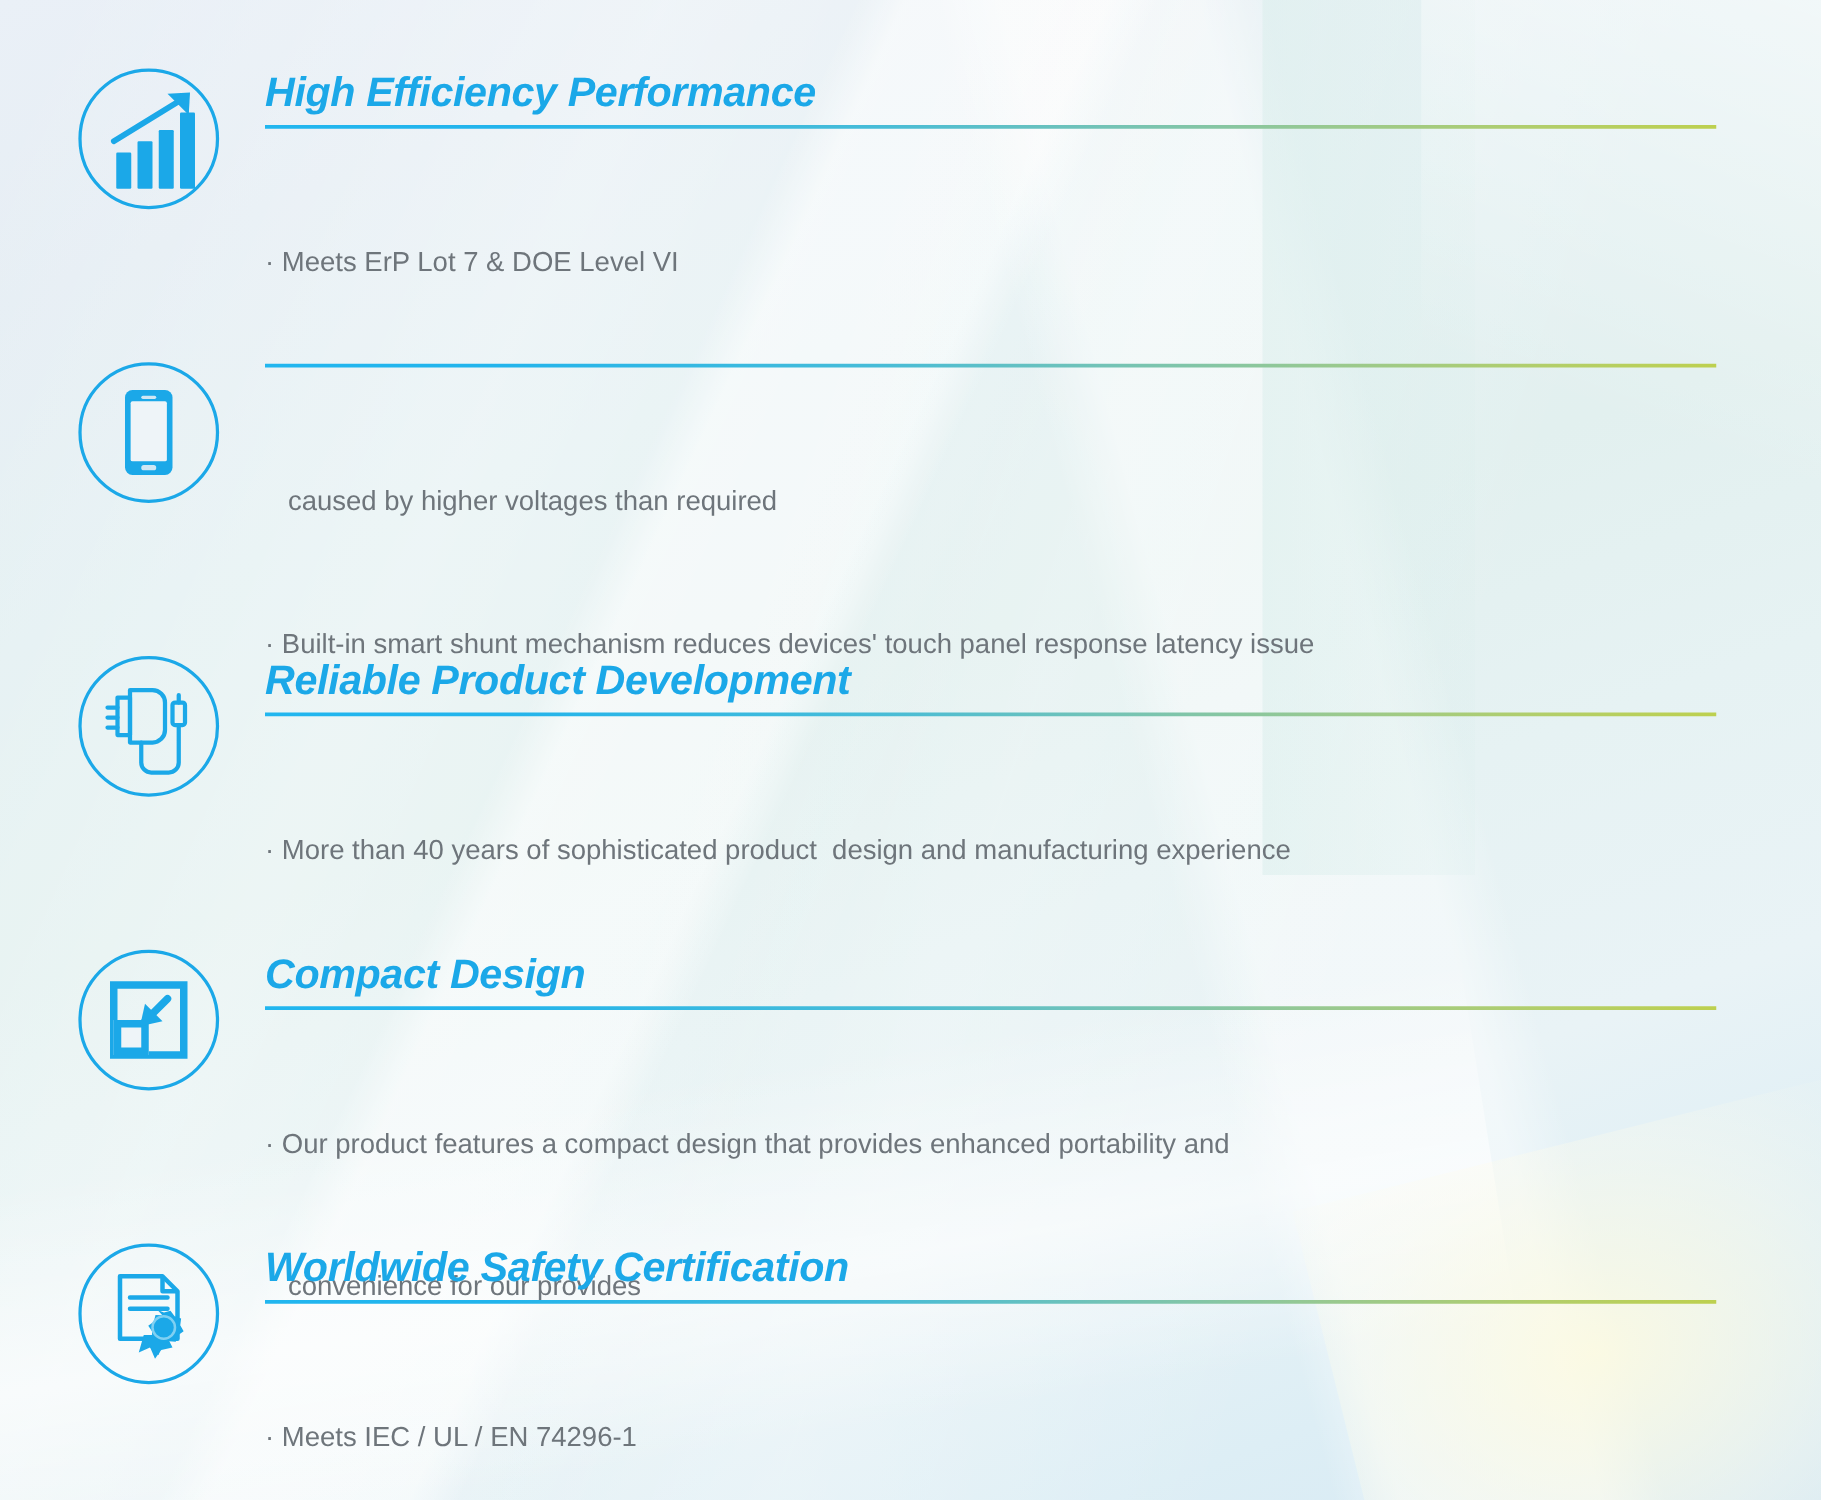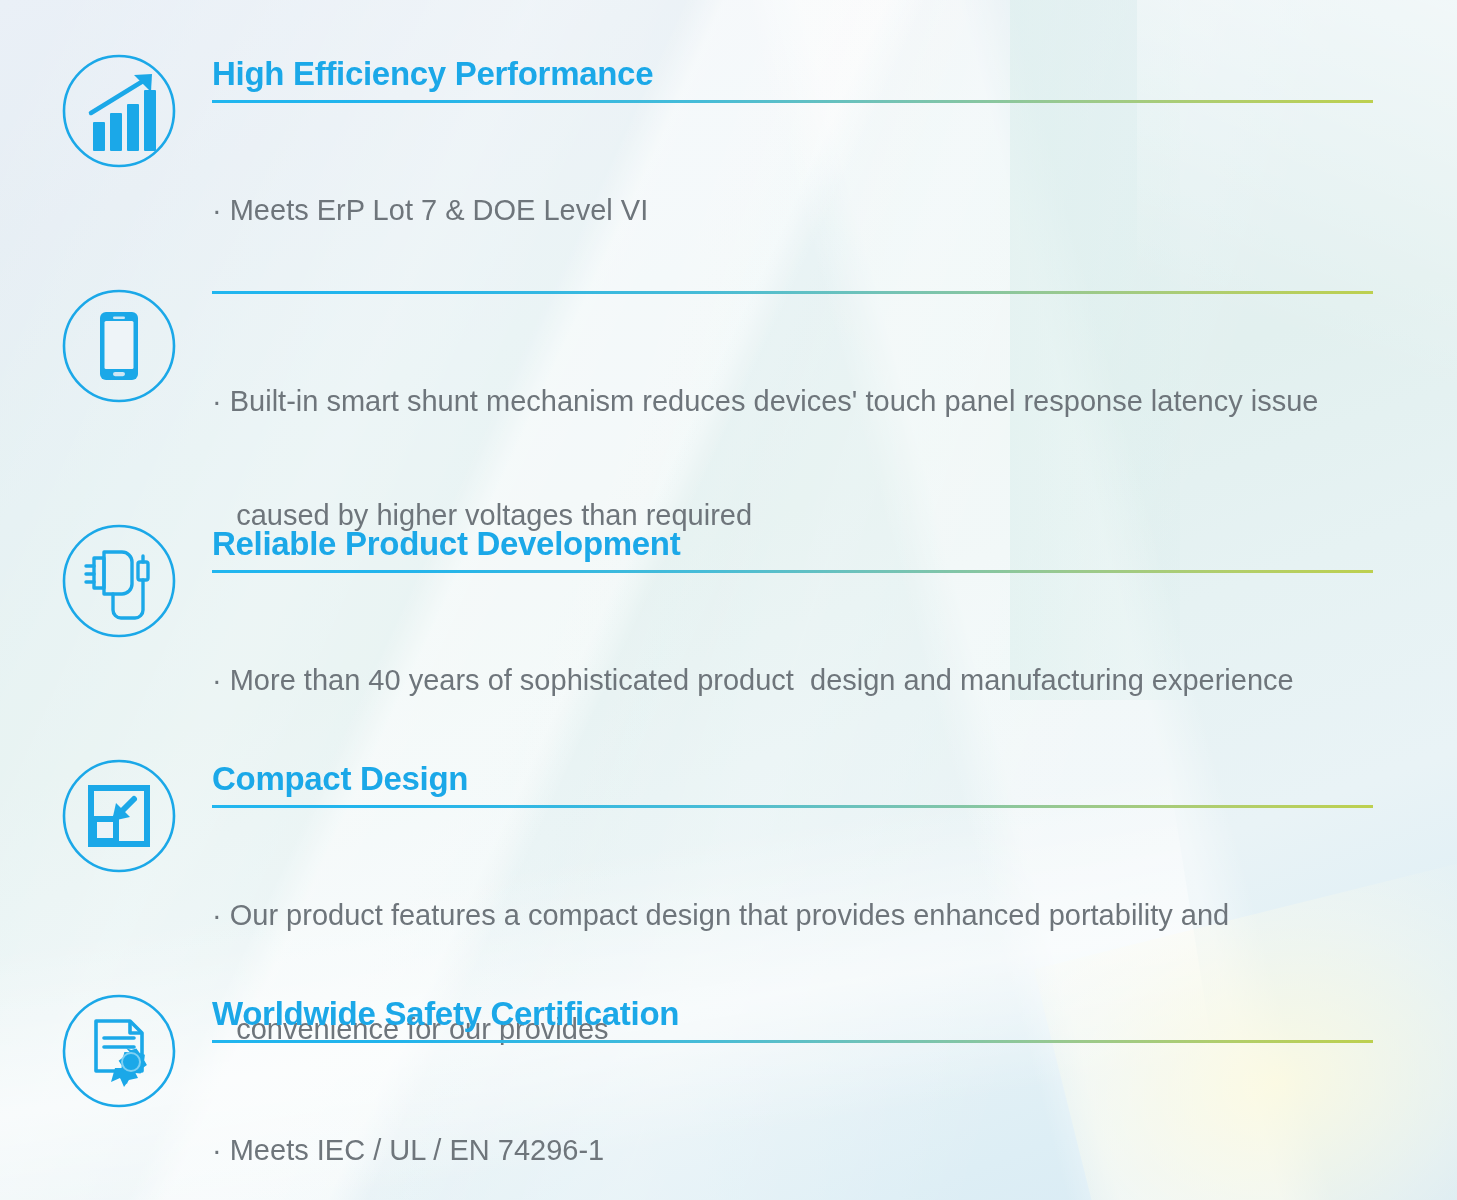--- a/index.html
+++ b/index.html
@@ -93,38 +93,39 @@
     left:212px; top:0;
     width:1162px;
   }
   .feat-title {
     color:#1ba8e8;
     font-size:33px;
     font-weight:bold;
     letter-spacing:-0.3px;
     line-height:44px;
     white-space:nowrap;
+    font-style:italic;
   }
   .rule {
     width:1161px;
     height:3px;
     margin-top:4px;
     background:linear-gradient(to right,
       #21b6ef 0%,
       #22b4ec 16%,
       #46bcd8 42%,
       #73c3b6 58%,
       #9ac98e 74%,
       #b2ce6a 88%,
       #bdd04f 100%);
   }
   .desc {
     margin-top:12px;
     color:#6e757b;
-    font-size:29px;
+    font-size:22px;
     line-height:38px;
     white-space:pre;
   }
   .desc-line { white-space:pre; }
 </style>
 </head>
 <body>
 
 <div id="stage">
 
@@ -166,22 +167,22 @@
           <circle cx="59" cy="59" r="55" fill="none" stroke="#1ba8e8" stroke-width="2.6"></circle>
           <rect x="40" y="25" width="38" height="68" rx="6" fill="#1ba8e8"></rect>
           <rect x="44.5" y="34" width="29" height="48" rx="1.5" fill="#eef4f8"></rect>
           <rect x="53" y="29.5" width="12" height="2.6" rx="1.3" fill="#cfe7f4"></rect>
           <rect x="53" y="85" width="12" height="4.2" rx="2.1" fill="#cfe7f4"></rect>
         </svg>
       </div>
       <div class="body-col">
         <div class="rule"></div>
         <div class="desc">
+          <div class="desc-line">   caused by higher voltages than required</div>
           <div class="desc-line">· Built-in smart shunt mechanism reduces devices' touch panel response latency issue</div>
-          <div class="desc-line">   caused by higher voltages than required</div>
         </div>
       </div>
     </div>
 
     <div class="feature" style="top:522px;">
       <div class="icon-wrap">
         <svg width="118" height="118" viewBox="0 0 118 118">
           <circle cx="59" cy="59" r="55" fill="none" stroke="#1ba8e8" stroke-width="2.6"></circle>
           <g fill="none" stroke="#1ba8e8" stroke-width="3.4" stroke-linejoin="round" stroke-linecap="round">
             <path d="M44 30 h18 a10 10 0 0 1 10 10 v22 a10 10 0 0 1 -10 10 h-18 z"></path>

